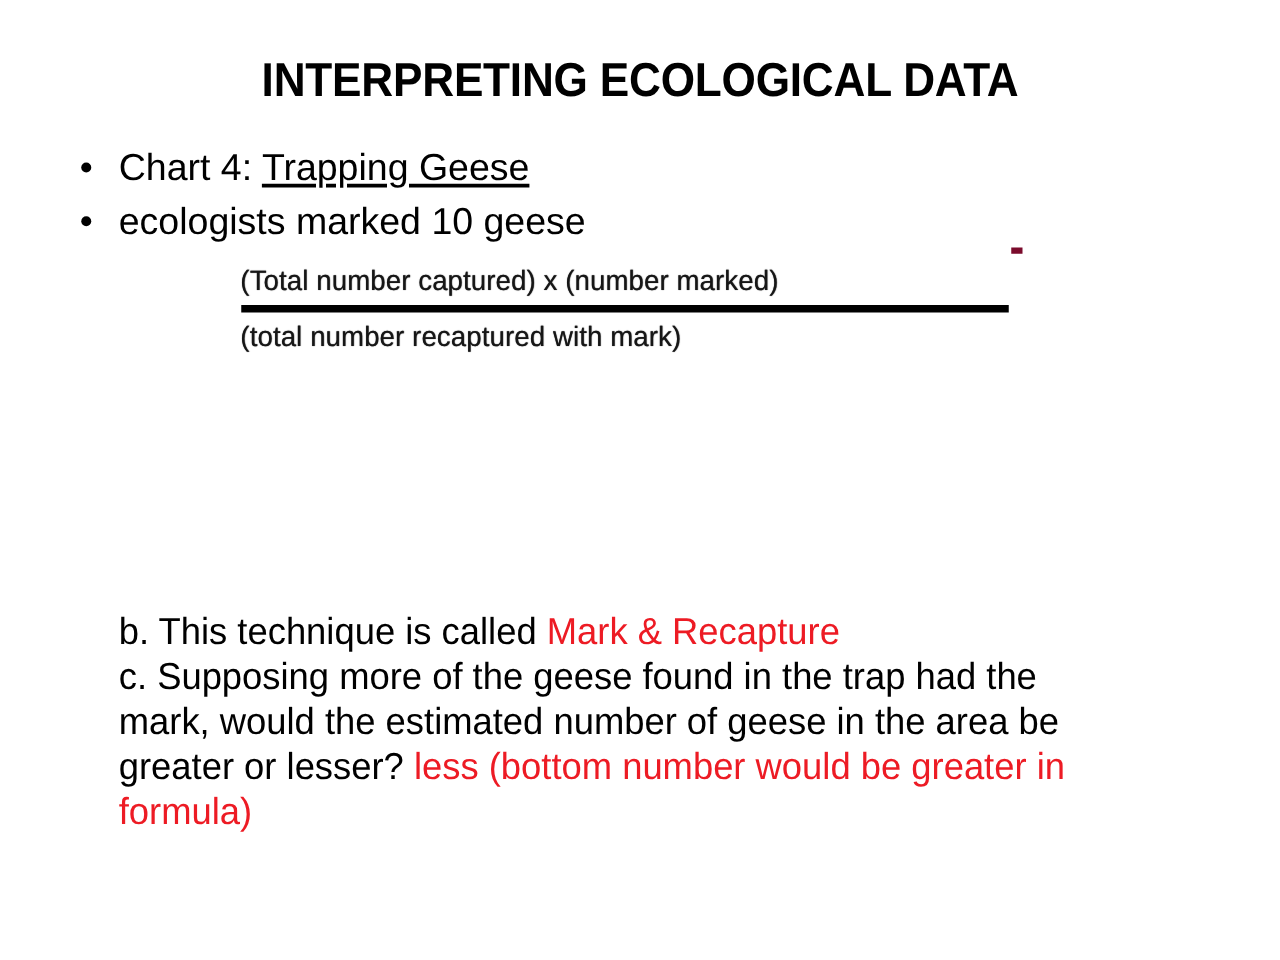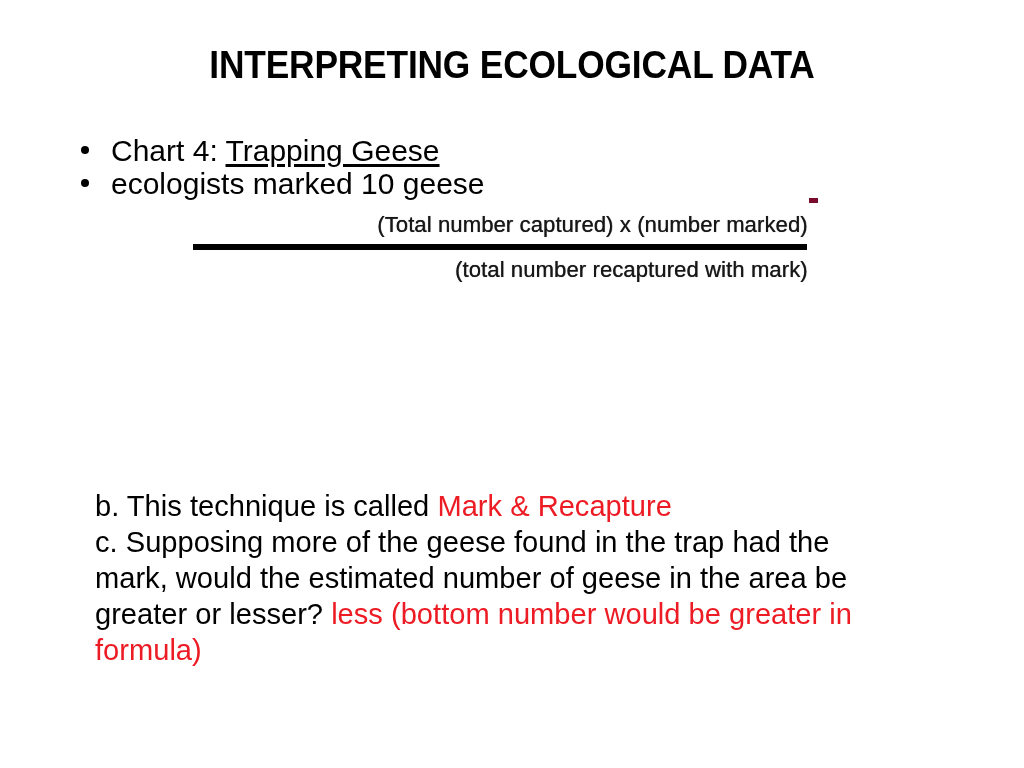--- a/index.html
+++ b/index.html
@@ -46,21 +46,21 @@
   .body {
     position: absolute;
     left: 0;
     top: 116px;
     width: 1024px;
   }
 
   .bullet-row {
     position: relative;
     padding-left: 95px;
-    margin: 16px;
+    margin: 0;
   }
 
   .bullet-dot {
     position: absolute;
     left: 65px;
     top: 0;
     width: 8px;
     height: 8px;
     border-radius: 50%;
     background: #000000;
@@ -84,31 +84,31 @@
   }
 
   .u { text-decoration: underline; text-underline-offset: 3px; }
   .red { color: #ed1b24; }
 
   
   #row-chart4 { position: absolute; left: 0; top: 0; }
   #row-chart4 .bullet-dot { top: 14px; }
 
   
-  #row-ecologists { position: absolute; left: 0; top: 33px; }
+  #row-ecologists { position: absolute; left: 0; top: 43px; }
   #row-ecologists .bullet-dot { top: 14px; }
 
   
   .formula {
     position: absolute;
     left: 186px;
     top: 208px;
     width: 628px;
     background: #ffffff;
-    text-align: right;
+    text-align: left;
     font-family: "Liberation Sans", sans-serif;
     color: #1c1c1c;
   }
   .formula .numerator,
   .formula .denominator {
     font-size: 22.5px;
     line-height: 30px;
     letter-spacing: 0.1px;
     transform: scaleX(0.98);
     transform-origin: center top;

